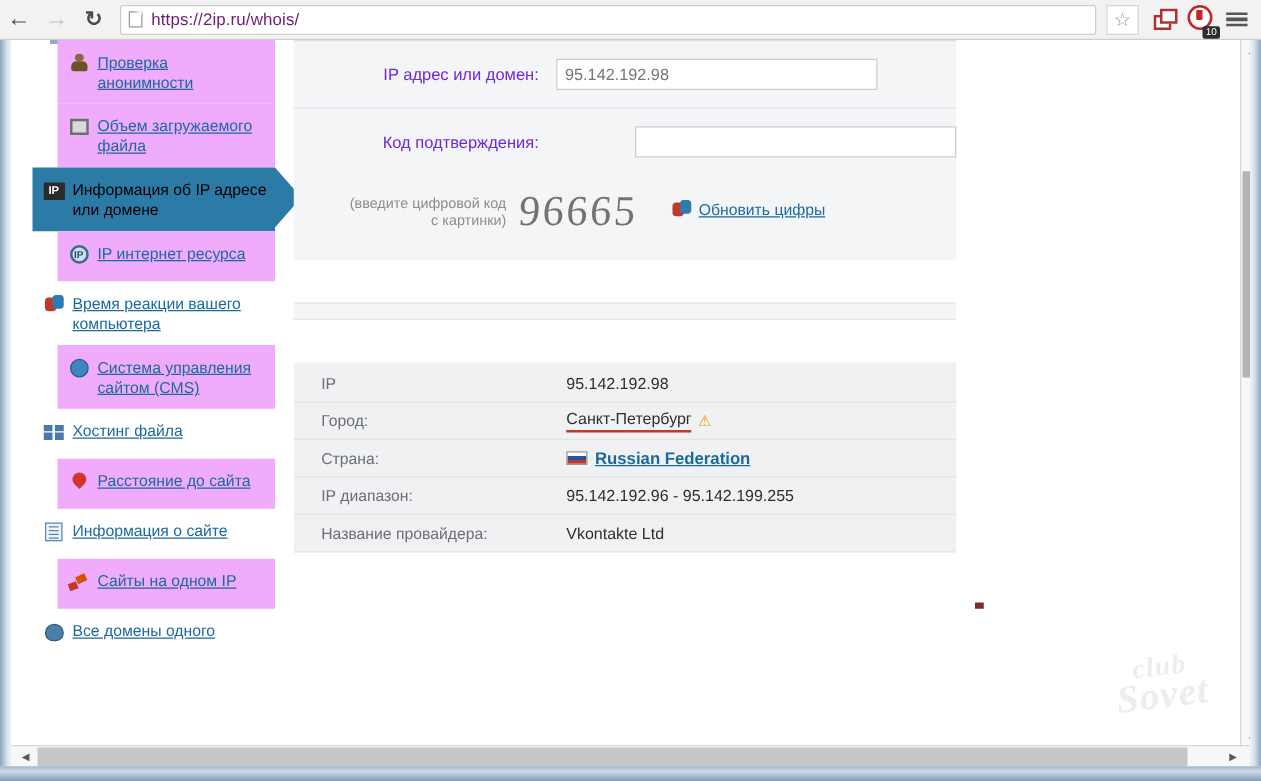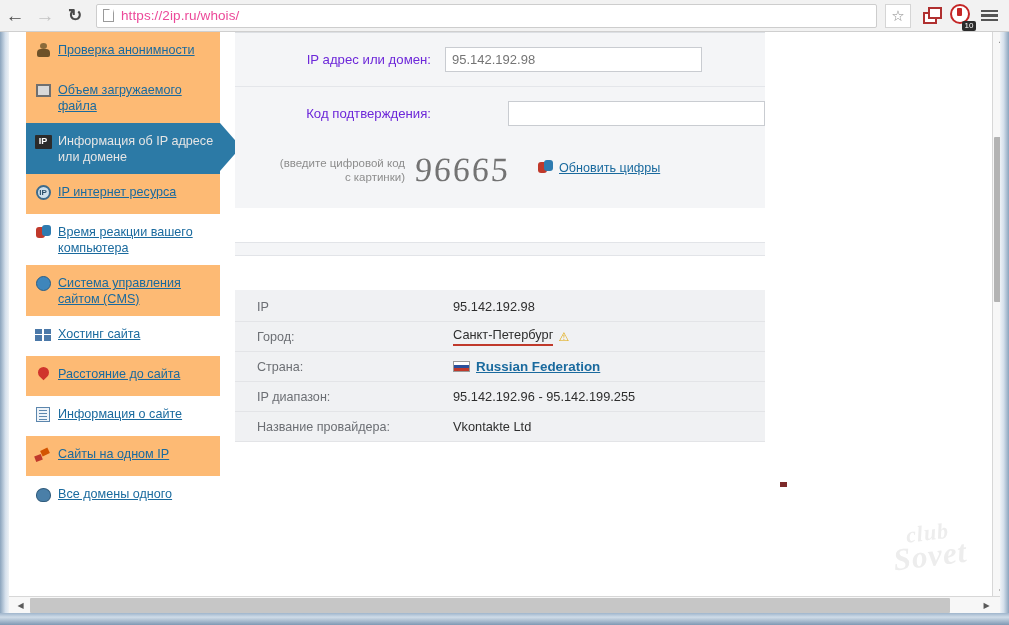--- a/index.html
+++ b/index.html
@@ -45,21 +45,21 @@
     margin-right: 7px;
     position: relative;
   }
   #page-icon:after {
     content: ""; position: absolute; right: -1px; top: -1px;
     border-left: 4px solid transparent;
     border-top: 4px solid #fff;
     border-right: 1px solid #9a9a9a;
   }
   #url-text {
-    font-size: 13.5px; color: #ec4899;
+    font-size: 13.5px; color: #701a75;
     letter-spacing: .1px;
   }
   #star-btn {
     width: 26px; height: 24px;
     border: 1px solid #d5d5d5; background: #fff;
     display: flex; align-items: center; justify-content: center;
     font-size: 15px; color: #8a8a8a;
     margin-right: 8px;
   }
   .chrome-icon {
@@ -111,21 +111,21 @@
     width: 86px; height: 7px;
     background: #2f6a8f; opacity: .55;
     border-bottom: 1px solid #2f6a8f;
   }
   .side-item {
     display: flex; align-items: flex-start;
     padding: 9px 6px 9px 8px;
     min-height: 40px;
     position: relative;
   }
-  .side-item.alt { background: #fdba74; }
+  .side-item.alt { background: #f0abfc; margin-left: 20px; }
   .side-item.active {
     background: #2c7aa6;
   }
   .side-item.active:after {
     content: "";
     position: absolute; right: -21px; top: 0;
     width: 0; height: 0;
     border-top: 24px solid transparent;
     border-bottom: 24px solid transparent;
     border-left: 21px solid #2c7aa6;
@@ -137,21 +137,21 @@
     display: flex; align-items: center; justify-content: center;
     font-size: 13px; line-height: 1;
   }
   .side-label {
     font-size: 12.6px; line-height: 16px;
     color: #1a6a9e;
     text-decoration: underline;
     padding-top: 1px;
   }
   .side-item.active .side-label {
-    color: #e5e5e5; text-decoration: none; font-weight: normal;
+    color: #000000; text-decoration: none; font-weight: normal;
   }
   
   .ic-person { width:13px;height:15px;position:relative; }
   .ic-person .h{position:absolute;left:3px;top:0;width:7px;height:6px;border-radius:50%;background:#8a6a3a;}
   .ic-person .b{position:absolute;left:0px;top:6px;width:13px;height:8px;border-radius:4px 4px 2px 2px;background:#6d5128;}
   .ic-clock{width:15px;height:15px;border-radius:50%;border:2px solid #5b5b5b;background:#e9e9e9;position:relative;}
   .ic-clock:after{content:"";position:absolute;left:6px;top:3px;width:1.5px;height:5px;background:#444;}
   .ic-monitor{width:15px;height:13px;border:2px solid #6f6f6f;background:#d9d9d9;}
   .ic-ipbadge{width:17px;height:14px;background:#2b2b2b;color:#fff;font-size:9px;font-weight:bold;
               display:flex;align-items:center;justify-content:center;border-radius:1px;}
@@ -427,21 +427,21 @@
         <div class="side-item alt">
           <span class="side-icon">
             <span class="ic-globe"></span>
           </span>
           <span class="side-label">Система управления сайтом (CMS)</span>
         </div>
         <div class="side-item">
           <span class="side-icon">
             <span class="ic-hosting"></span>
           </span>
-          <span class="side-label">Хостинг сайта</span>
+          <span class="side-label">Хостинг файла</span>
         </div>
         <div class="side-item alt">
           <span class="side-icon">
             <span class="ic-pin">
               <span class="p"></span>
             </span>
           </span>
           <span class="side-label">Расстояние до сайта</span>
         </div>
         <div class="side-item">

